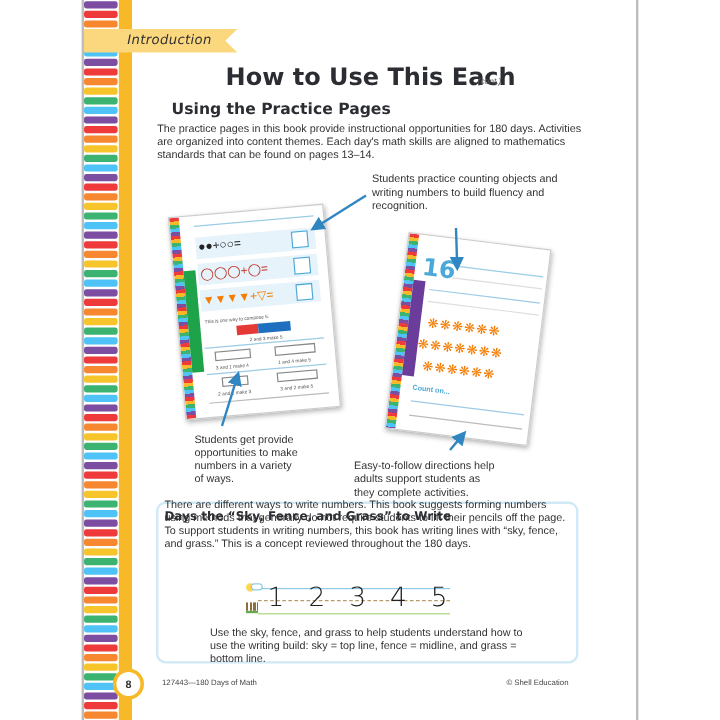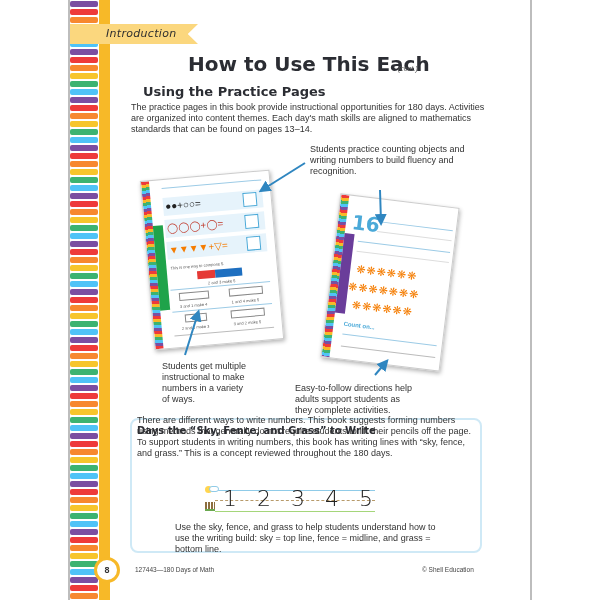--- a/index.html
+++ b/index.html
@@ -210,21 +210,21 @@
       <path d="M0,0 L6,3 L0,6 z" fill="#2f86c0"></path>
     </marker>
   </defs>
   <line x1="305" y1="163" x2="262" y2="190" stroke="#2f86c0" stroke-width="2" marker-end="url(#ah)"></line>
   <line x1="380" y1="190" x2="381" y2="222" stroke="#2f86c0" stroke-width="2" marker-end="url(#ah)"></line>
   <line x1="185" y1="355" x2="198" y2="313" stroke="#2f86c0" stroke-width="2" marker-end="url(#ah)"></line>
   <line x1="375" y1="375" x2="386" y2="362" stroke="#2f86c0" stroke-width="2" marker-end="url(#ah)"></line>
 </svg>
 
 <div class="callout" style="left:310px;top:144px;width:165px;">Students practice counting objects and writing numbers to build fluency and recognition.</div>
-<div class="callout" style="left:162px;top:361px;width:90px;">Students get multiple instructional to make numbers in a variety of ways.</div>
+<div class="callout" style="left:162px;top:361px;width:90px;">Students get provide opportunities to make numbers in a variety of ways.</div>
 <div class="callout" style="left:295px;top:383px;width:120px;">Easy-to-follow directions help adults support students as they complete activities.</div>
 
 <div class="sfg-box"></div>
 <div class="sfg-h">Days the “Sky, Fence, and Grass” to Write</div>
 <div class="sfg-p">There are different ways to write numbers.  This book suggests forming numbers using methods that generally do not require students to lift their pencils off the page.  To support students in writing numbers, this book has writing lines with “sky, fence, and grass.”  This is a concept reviewed throughout the 180 days.</div>
 
 <div class="writing">
   <div class="w-top"></div>
   <div class="w-mid"></div>
   <div class="w-bot"></div>

